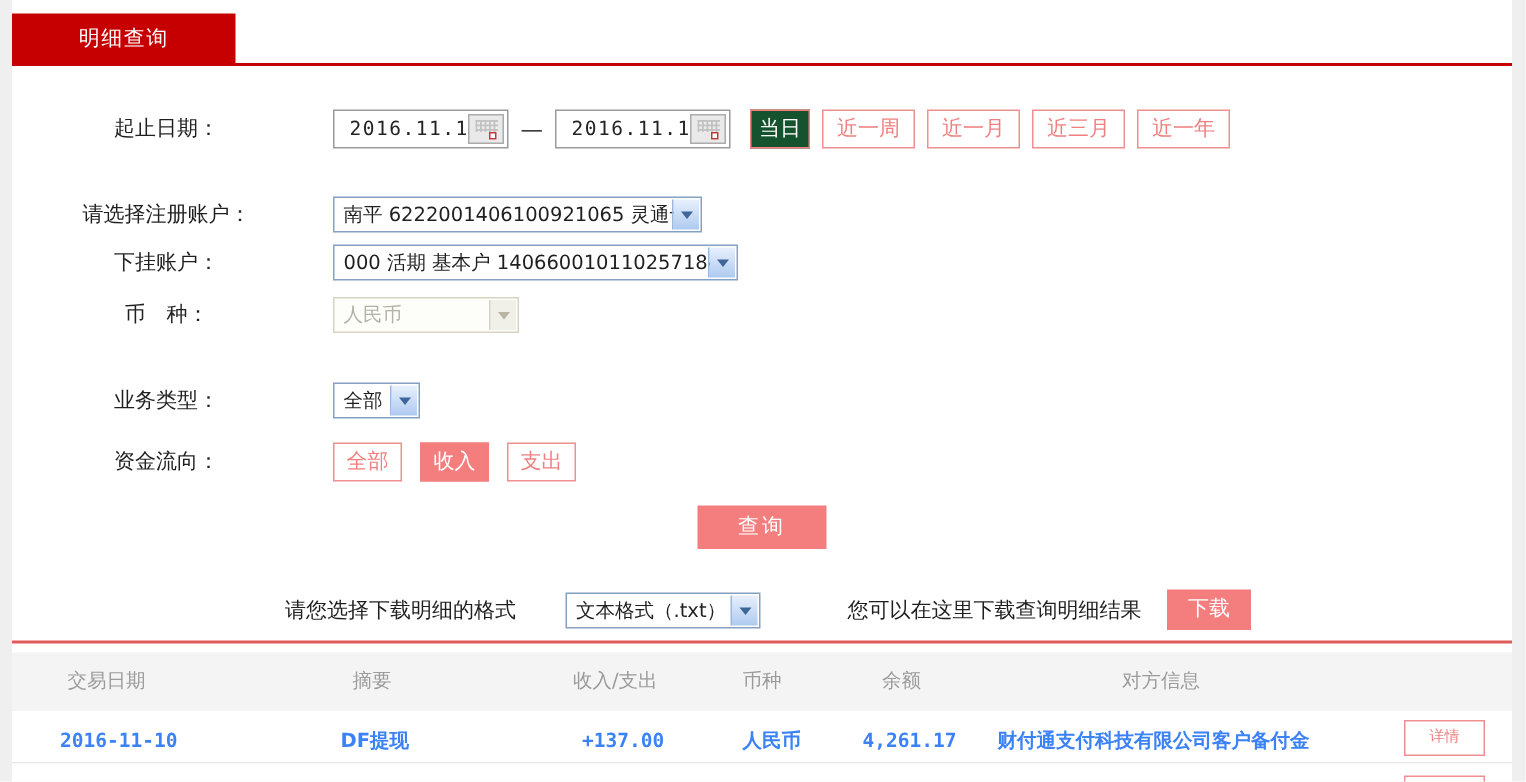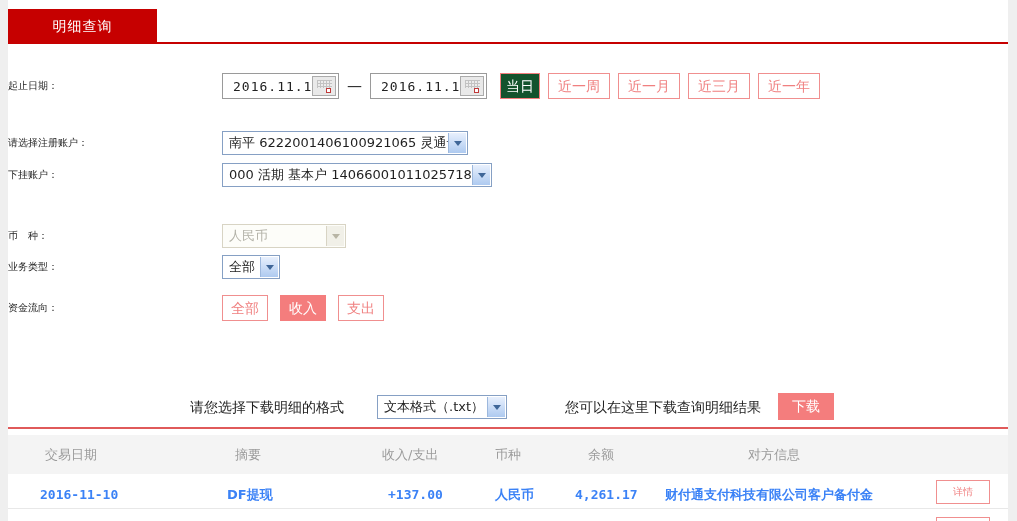--- a/index.html
+++ b/index.html
@@ -12,21 +12,21 @@
   .panel{position:absolute;left:8px;top:0;width:1000px;height:521px;background:#ffffff;}
 
   
   .tab-line{position:absolute;left:0;top:42px;width:100%;height:2px;background:#c60000;}
   .tab{position:absolute;left:0;top:9px;width:149px;height:35px;background:#c60000;
        color:#fff;font-size:14px;text-align:center;line-height:35px;z-index:2;letter-spacing:1px;cursor:pointer;}
 
   
   .frow{position:absolute;left:0;width:100%;height:26px;}
   .flabel{position:absolute;left:0;top:0;width:206px;height:26px;line-height:26px;
-          text-align:left;font-size:10px;color:#1f1f1f;}
+          text-align:center;font-size:14px;color:#1f1f1f;}
   .fcontent{position:absolute;left:214px;top:0;height:26px;display:flex;align-items:center;}
 
   .datein{box-sizing:border-box;width:117px;height:26px;border:1px solid #9a9a9a;background:#fff;
           position:relative;display:flex;align-items:center;}
   .datein-text{font-family:"DejaVu Sans Mono","Liberation Mono",monospace;font-size:13px;color:#222;
                letter-spacing:1px;padding-left:10px;}
   .cal-btn{position:absolute;right:2px;top:2px;width:24px;height:20px;background:#e9e9e9;
            border:1px solid #ababab;box-sizing:border-box;display:flex;align-items:center;justify-content:center;cursor:pointer;}
   .cal-glyph{width:15px;height:13px;display:block;position:relative;}
   .cal-glyph .t{height:2px;background:#3f87d8;}
@@ -127,21 +127,21 @@
     <div class="fcontent">
       <div class="xpsel" style="width:270px;">
         <span>000 活期 基本户 1406600101102571848</span>
         <span class="xpsel-arrow">
             <span class="tri"></span>
           </span>
       </div>
     </div>
   </div>
 
-  <div class="frow" style="top:223px;">
+  <div class="frow" style="top:197px;">
     <span class="flabel">币　种：</span>
     <div class="fcontent">
       <div class="xpsel disabled" style="width:124px;">
         <span>人民币</span>
         <span class="xpsel-arrow">
             <span class="tri"></span>
           </span>
       </div>
     </div>
   </div>
@@ -160,20 +160,21 @@
 
   <div class="frow" style="top:295px;">
     <span class="flabel">资金流向：</span>
     <div class="fcontent">
       <div class="fbtn outline">全部</div>
       <div class="fbtn active">收入</div>
       <div class="fbtn outline">支出</div>
     </div>
   </div>
 
+  <div class="query-btn">查询</div>
 
   <span class="dl-label">请您选择下载明细的格式</span>
   <div class="xpsel dl-select">
     <span>文本格式（.txt）</span>
     <span class="xpsel-arrow">
         <span class="tri"></span>
       </span>
   </div>
   <span class="dl-hint">您可以在这里下载查询明细结果</span>
   <div class="dl-btn">下载</div>

